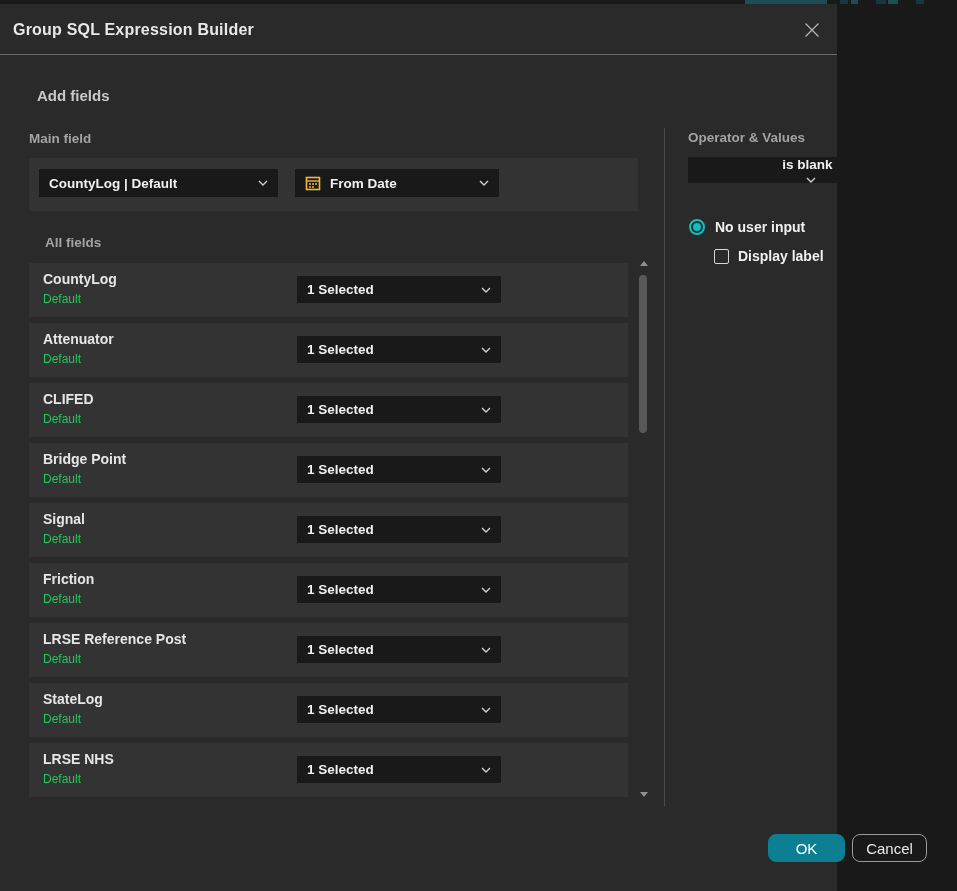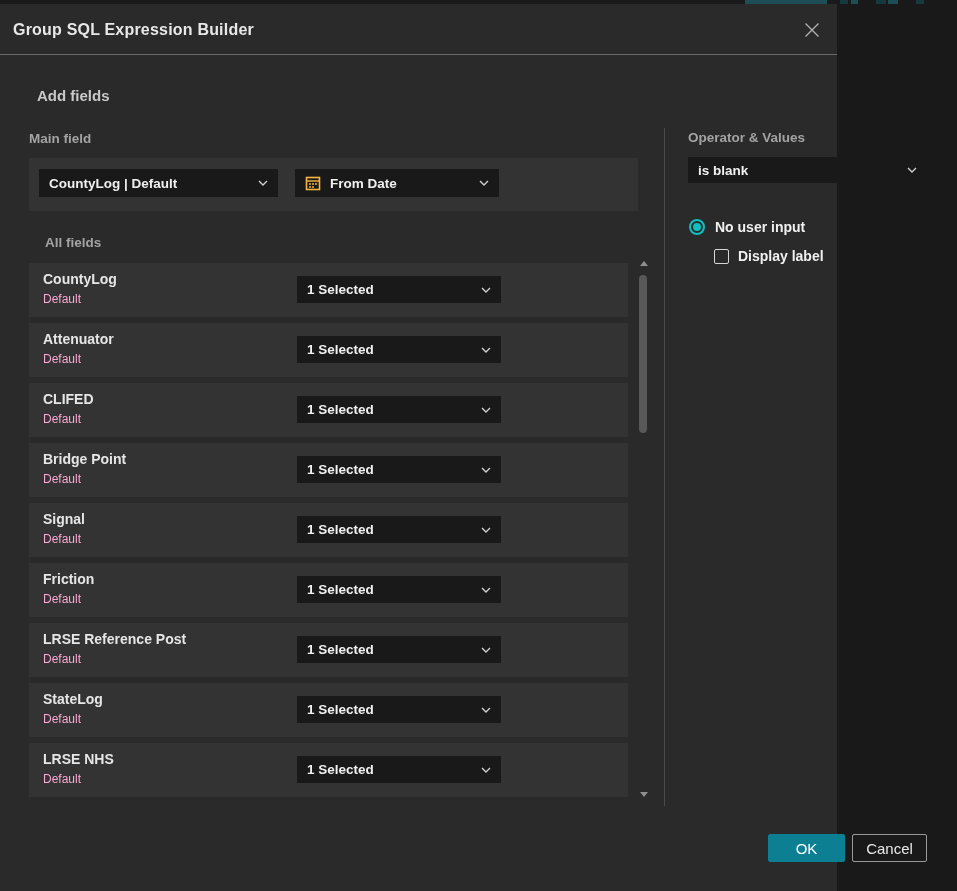--- a/index.html
+++ b/index.html
@@ -39,46 +39,46 @@
         padding:0 10px; color:#f0f0f0; font-size:13.5px; font-weight:600; cursor:pointer; }
   .dd .dd-text { flex:1; white-space:nowrap; overflow:hidden; }
   .dd .chev { flex:0 0 auto; margin-left:6px; }
   .dd-layer { left:10px;  top:11px; width:239px; }
   .dd-field { left:266px; top:11px; width:204px; }
   .dd-field .cal { margin-right:9px; flex:0 0 auto; display:block; }
 
   .rows { position:absolute; left:29px; top:259px; width:599px; }
   .row  { position:relative; width:599px; height:54px; background:#333333; margin-bottom:6px;text-decoration:underline; }
   .row-name { position:absolute; left:14px; top:8px;  font-size:14px; font-weight:600; color:#e6e6e6; }
-  .row-sub  { position:absolute; left:14px; top:29px; font-size:12px; font-weight:400; color:#f9a8d4; }
+  .row-sub  { position:absolute; left:14px; top:29px; font-size:12px; font-weight:400; color:#22c55e; }
   .row-dd   { left:268px; top:13px; width:204px; height:27px; }
 
   .sb-up, .sb-down { position:absolute; left:640px; width:0; height:0;
         border-left:4px solid transparent; border-right:4px solid transparent; cursor:pointer; }
   .sb-up   { top:257px; border-bottom:5px solid #8f8f8f; }
   .sb-down { top:788px; border-top:5px solid #8f8f8f; }
   .sb-thumb { position:absolute; left:639px; top:271px; width:8px; height:158px;
               background:#585858; border-radius:4px; cursor:grab; }
 
   .divider { position:absolute; left:664px; top:124px; width:1px; height:678px; background:#4b4b4b; }
 
-  .dd-op { left:688px; top:153px; width:239px; height:26px; }
+  .dd-op { left:688px; top:153px; width:239px; height:26px;flex-direction:column; }
 
   .radio-row { position:absolute; left:689px; top:215px; display:flex; align-items:center; }
   .radio { width:16px; height:16px; border-radius:50%; border:2px solid #0fc0c0;
            display:flex; align-items:center; justify-content:center; background:#2a2a2a; cursor:pointer; }
   .radio .dot { width:8px; height:8px; border-radius:50%; background:#0fc0c0; }
   .radio-row .r-label { margin-left:10px; font-size:14px; font-weight:600; color:#f0f0f0; }
 
   .check-row { position:absolute; left:714px; top:244px; display:flex; align-items:center; }
   .checkbox { width:15px; height:15px; border:1.5px solid #d6d6d6; border-radius:2px;
               background:transparent; cursor:pointer; }
   .check-row .c-label { margin-left:9px; font-size:14px; font-weight:600; color:#f0f0f0; }
 
-  .btn { position:absolute; top:830px; height:28px; font-size:15px; border-radius:2px;
+  .btn { position:absolute; top:830px; height:28px; font-size:15px; border-radius:8px;
          cursor:pointer; font-family:"Liberation Sans", sans-serif; }
   .btn-ok { left:768px; width:77px; background:#0c7f93; border:1px solid #0c7f93; color:#ffffff; }
   .btn-cancel { left:852px; width:75px; background:transparent; border:1px solid #999999; color:#e8e8e8; }
 </style>
 </head>
 <body>
 
 <div class="stage">
 
   <div class="bg-strip">

